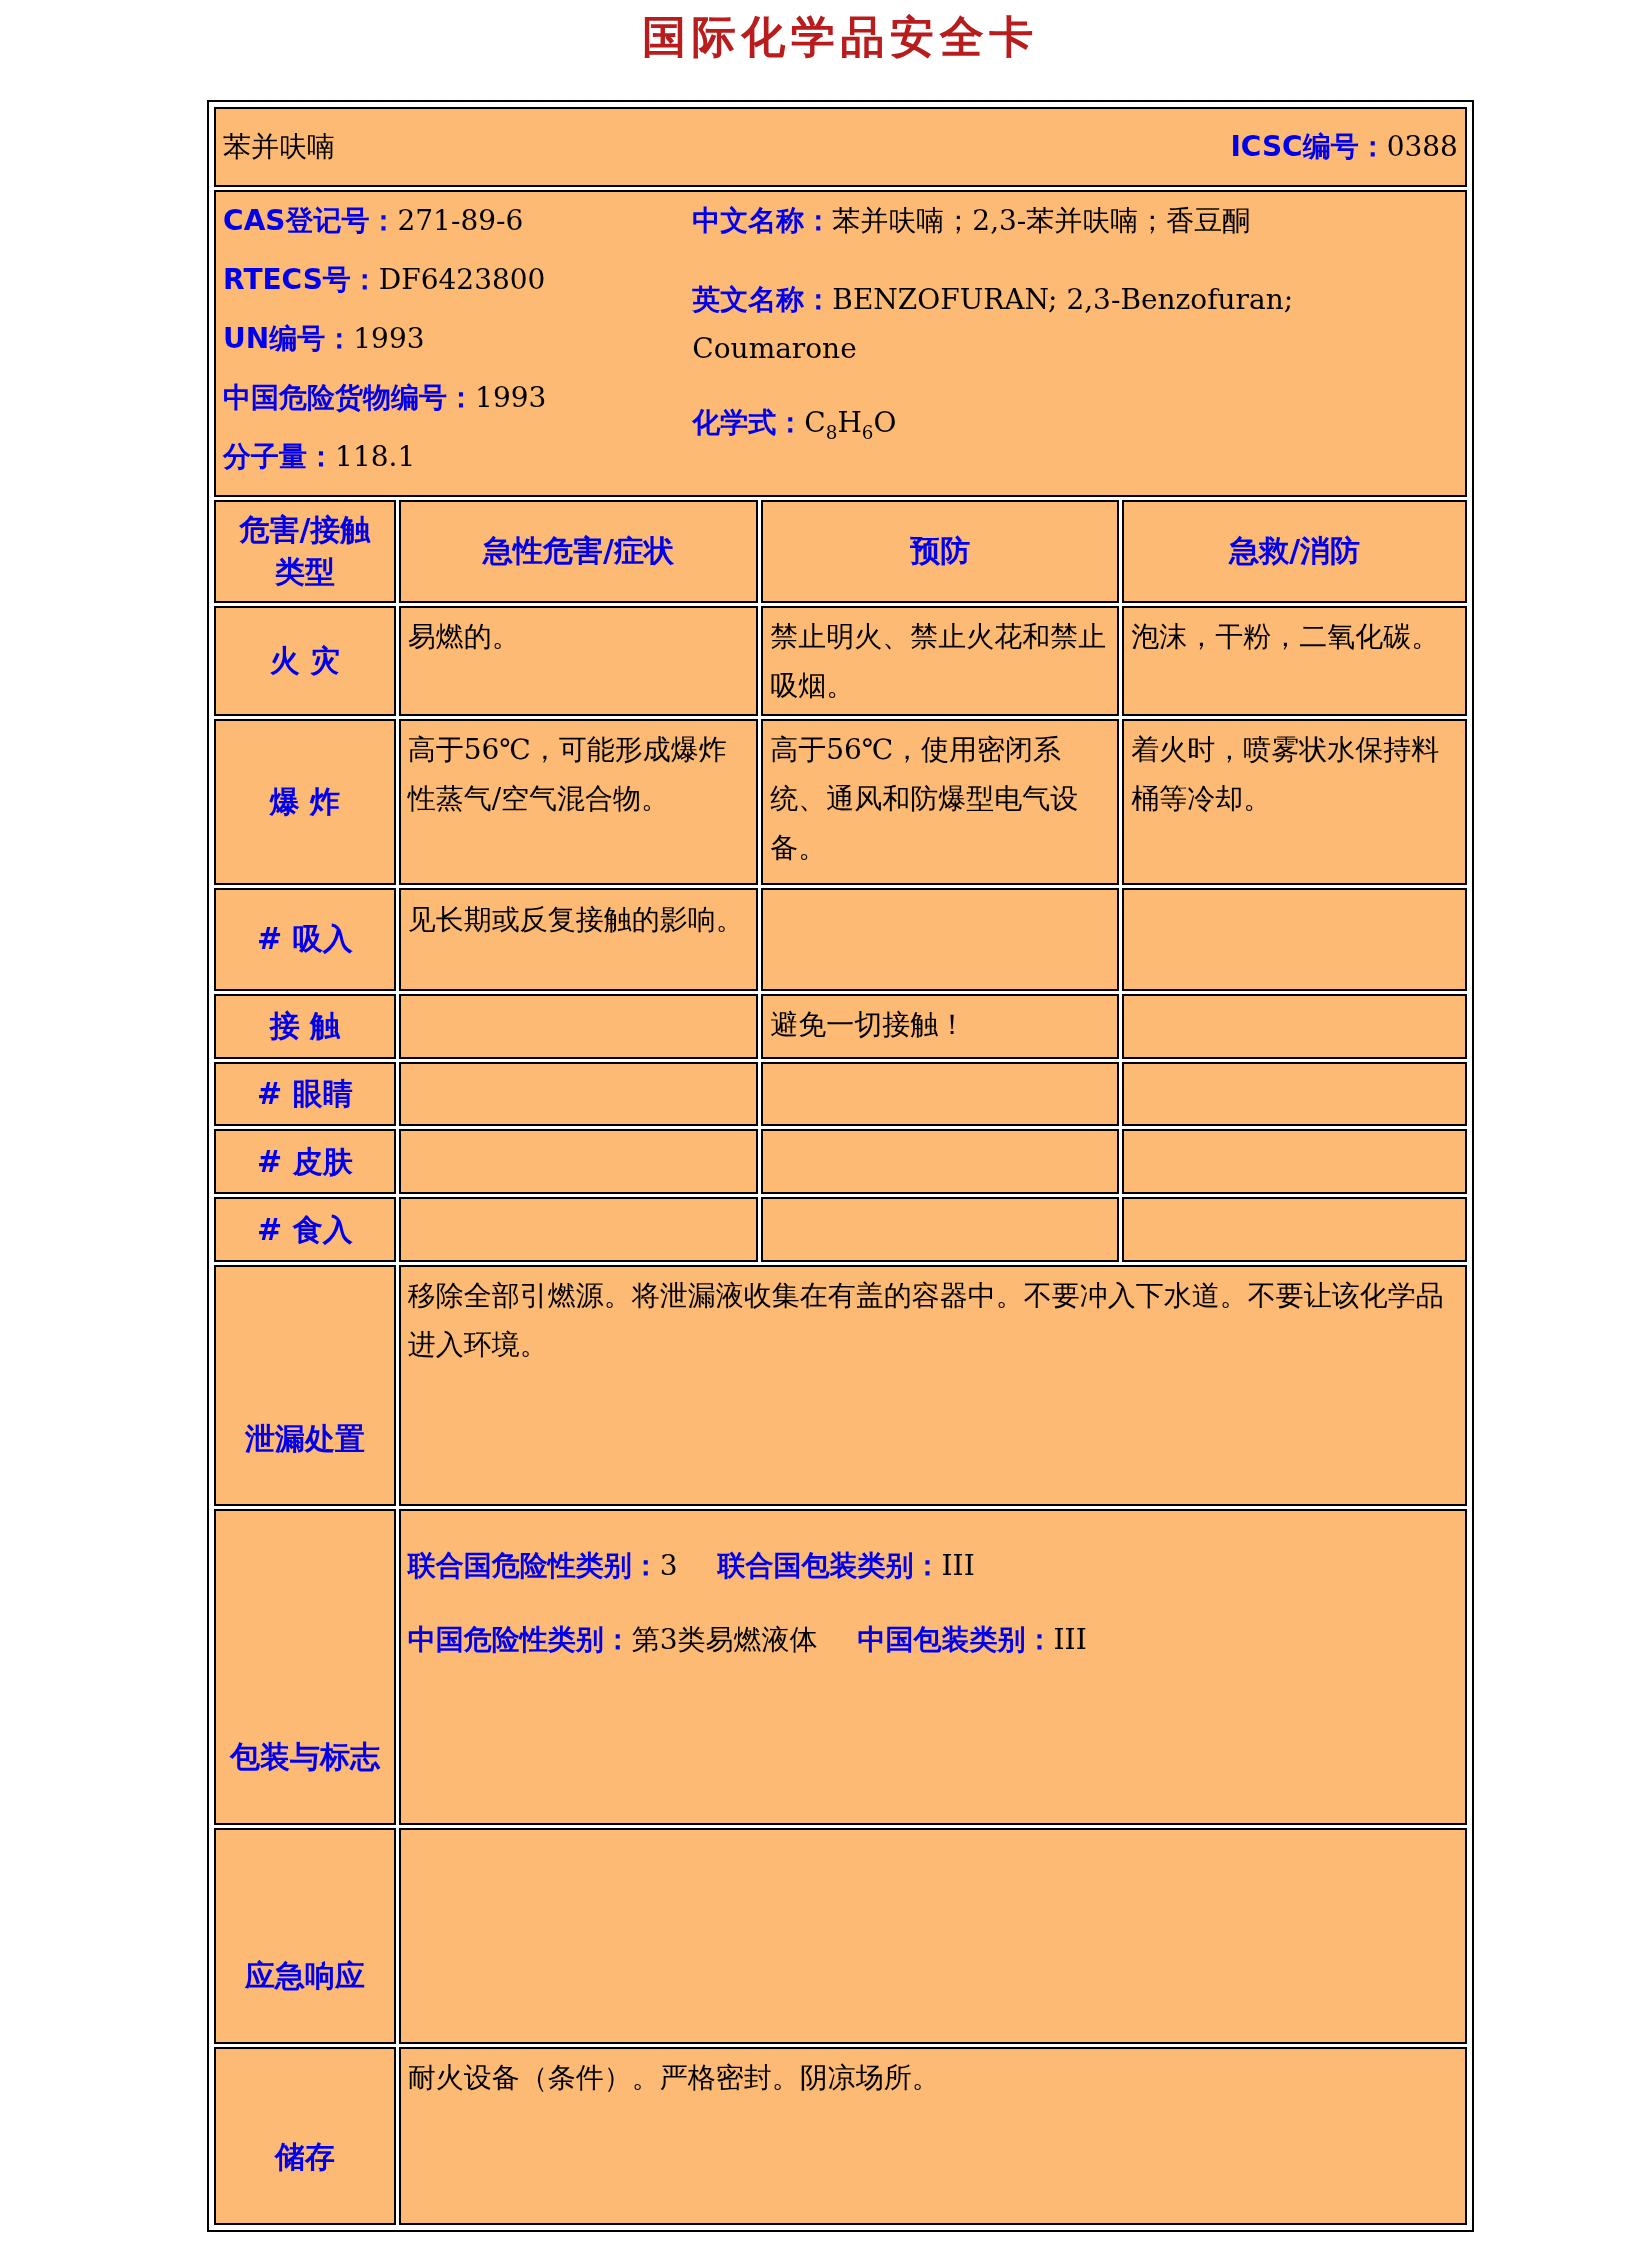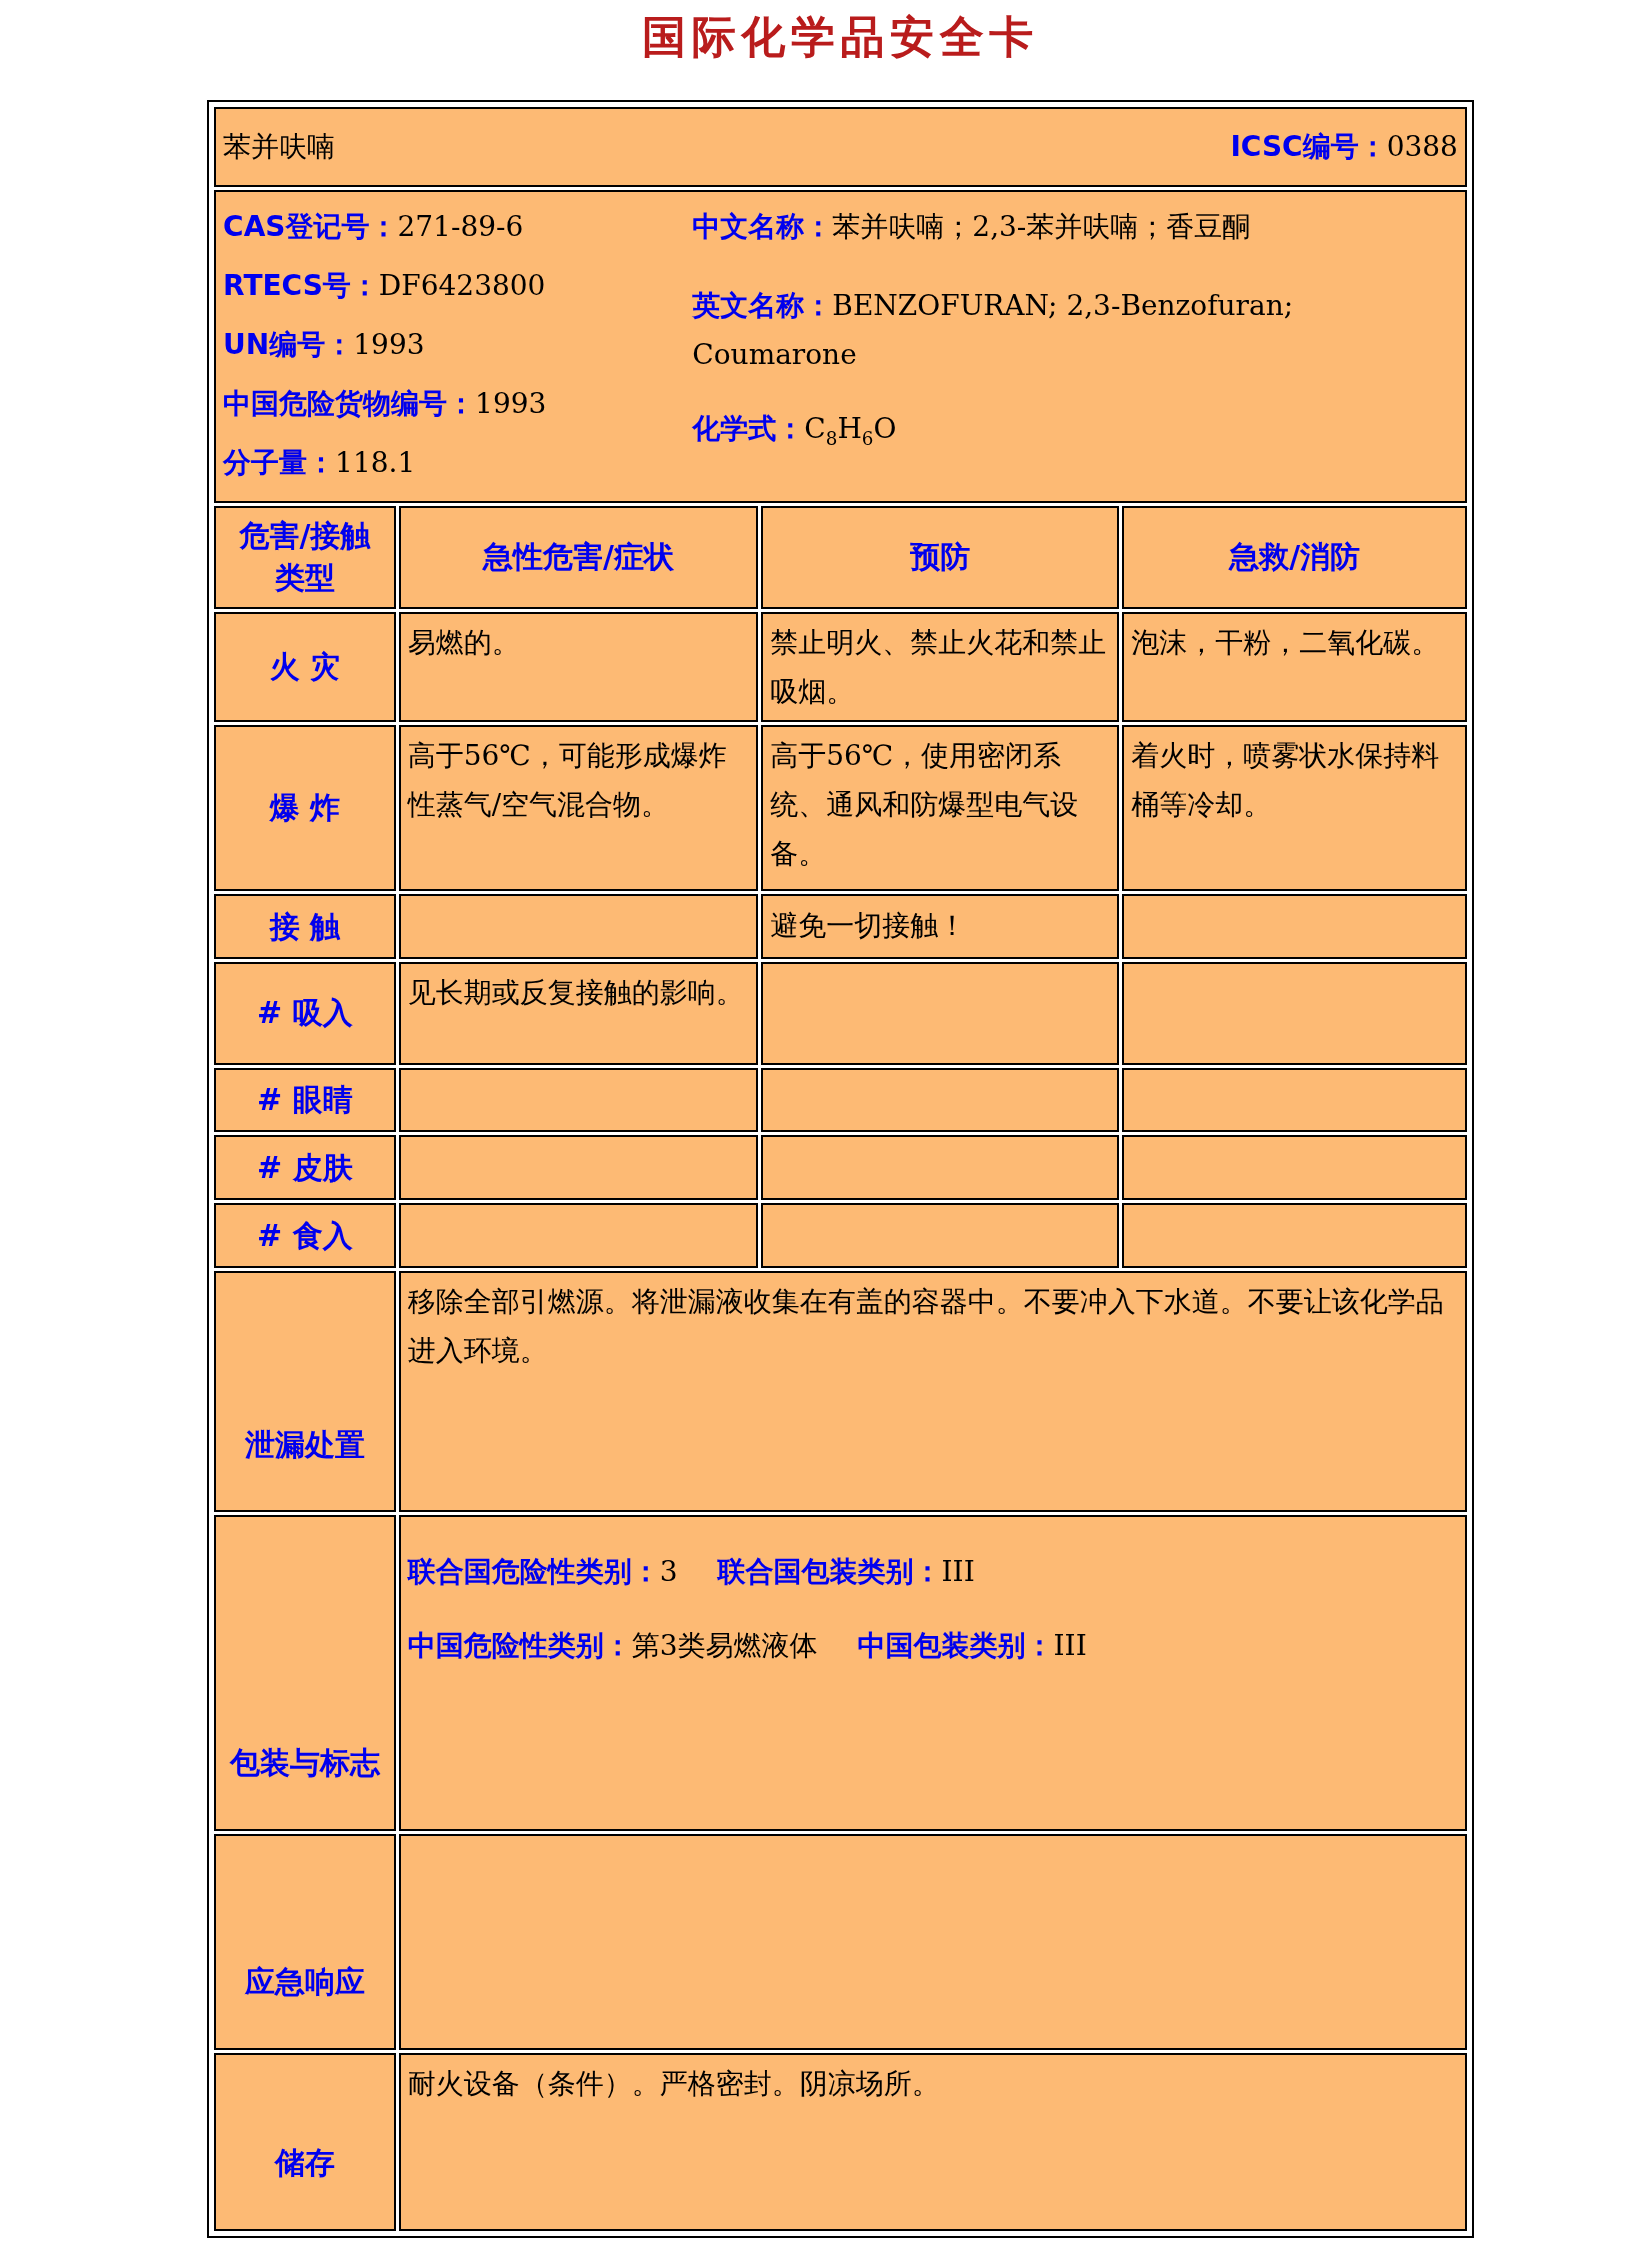--- a/index.html
+++ b/index.html
@@ -50,21 +50,21 @@
   .blue {
     color: #0000ee;
     font-weight: bold;
     font-family: "DejaVu Sans", "Liberation Sans", sans-serif;
   }
   .val { color: #000; }
   
   td.name-row { height: 68px; vertical-align: middle; }
   .name-flex { display: flex; justify-content: space-between; align-items: center; }
   
-  td.id-row { height: 216px; padding-top: 10px; margin-left: 44px; }
+  td.id-row { height: 216px; padding-top: 4px; margin-left: 44px; }
   .id-flex { display: flex; }
   .id-left { width: 38%; }
   .id-right { width: 62%; }
   .id-line { margin-bottom: 10px; white-space: nowrap; }
   .en-block { margin-top: 30px; }
   .formula-block { margin-top: 25.4px; }
   sub { font-size: 18.3px; }
   
   td.th-cell {
     height: 90px;
@@ -182,30 +182,30 @@
       </tr>
 
       <tr>
         <td class="row-label blue h-expl">爆 炸</td>
         <td>高于56℃，可能形成爆炸性蒸气/空气混合物。</td>
         <td>高于56℃，使用密闭系统、通风和防爆型电气设备。</td>
         <td>着火时，喷雾状水保持料桶等冷却。</td>
       </tr>
 
       <tr>
-        <td class="row-label blue h-cont">接 触</td>
-        <td></td>
-        <td>避免一切接触！</td>
-        <td></td>
-      </tr>
-
-      <tr>
         <td class="row-label blue h-inha"># 吸入</td>
         <td>见长期或反复接触的影响。</td>
         <td></td>
+        <td></td>
+      </tr>
+
+      <tr>
+        <td class="row-label blue h-cont">接 触</td>
+        <td></td>
+        <td>避免一切接触！</td>
         <td></td>
       </tr>
 
       <tr>
         <td class="row-label blue h-eyes"># 眼睛</td>
         <td></td>
         <td></td>
         <td></td>
       </tr>
 

